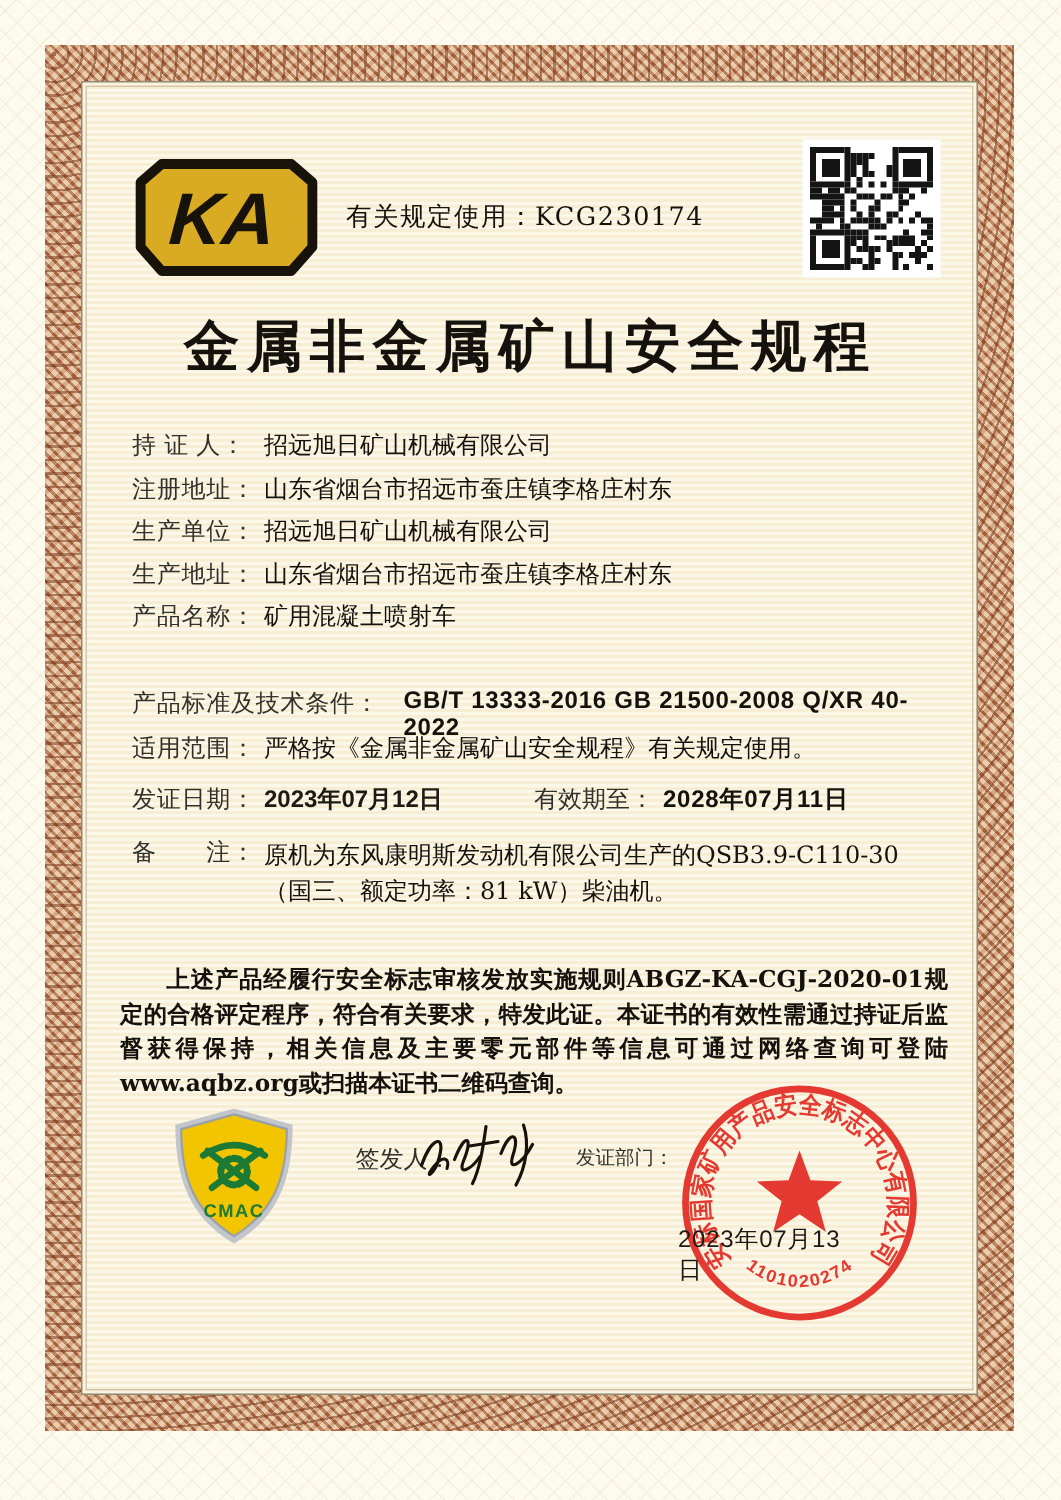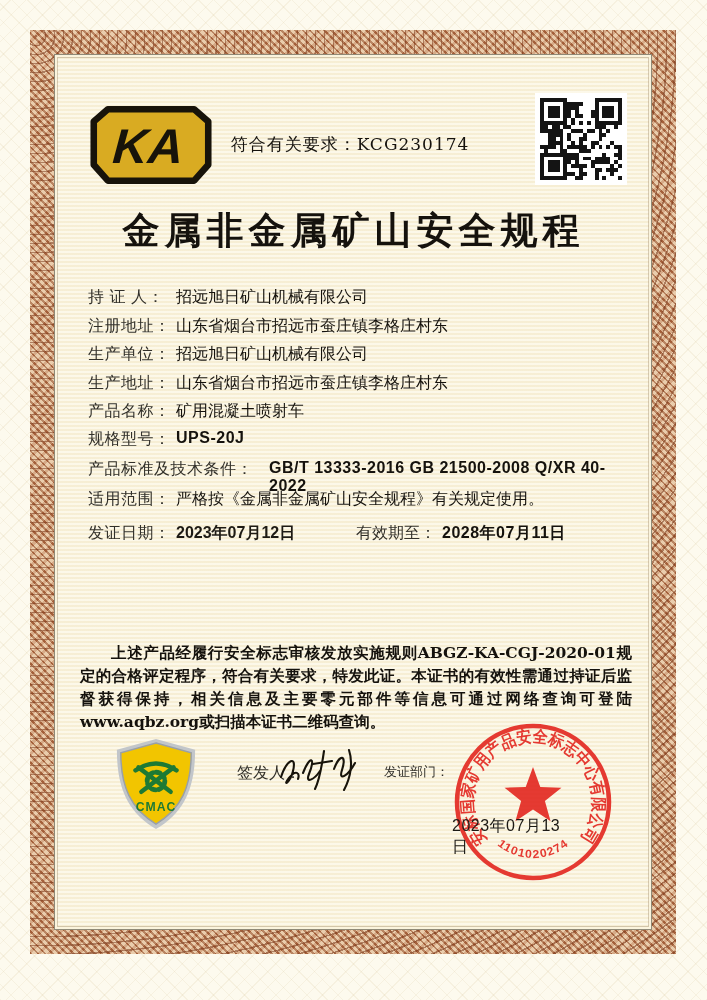--- a/index.html
+++ b/index.html
@@ -73,21 +73,21 @@
 <div class="page">
   <div class="frame"></div>
   <div class="inner"></div>
 
   <svg class="abs ka-logo" viewBox="0 0 130 84">
     <polygon points="19,4 111,4 126,17 126,63 111,80 19,80 4,63 4,17" fill="#d9ab22" stroke="#17130a" stroke-width="7" stroke-linejoin="round"></polygon>
     <text x="65" y="61" text-anchor="middle" font-family="Liberation Sans, sans-serif" font-size="52" font-weight="bold" font-style="italic" fill="#17130a" transform="skewX(-4)">KA</text>
   </svg>
 
   <div class="abs cert-no">
-    <span>符合有关要求：</span><span>KCG230174</span>
+    <span>有关规定使用：</span><span>KCG230174</span>
   </div>
 
   <div class="abs qr-box">
     <div class="qr-grid" id="qr-grid">
         <div class="qcell on"></div>
         <div class="qcell on"></div>
         <div class="qcell on"></div>
         <div class="qcell on"></div>
         <div class="qcell on"></div>
         <div class="qcell on"></div>
@@ -543,38 +543,38 @@
     <span class="flabel">生产单位：</span>
     <span class="fvalue">招远旭日矿山机械有限公司</span>
   </div>
   <div class="abs row" style="top:373px">
     <span class="flabel">生产地址：</span>
     <span class="fvalue">山东省烟台市招远市蚕庄镇李格庄村东</span>
   </div>
   <div class="abs row" style="top:401px">
     <span class="flabel">产品名称：</span>
     <span class="fvalue">矿用混凝土喷射车</span>
-  </div>
-  <div class="abs row" style="top:429px">
-    <span class="flabel">规格型号：</span>
-    <span class="fvalue boldsans">UPS-20J</span>
   </div>
   <div class="abs row" style="top:459px">
     <span class="flabel wide">产品标准及技术条件：</span>
     <span class="fvalue boldsans">GB/T 13333-2016 GB 21500-2008 Q/XR 40-2022</span>
   </div>
   <div class="abs row" style="top:489px">
     <span class="flabel">适用范围：</span>
     <span class="fvalue">严格按《金属非金属矿山安全规程》有关规定使用。</span>
   </div>
   <div class="abs row" style="top:523px">
     <span class="flabel">发证日期：</span>
     <span class="date-val">2023年07月12日</span>
     <span class="flabel2">有效期至：</span>
     <span class="fvalue boldsans">2028年07月11日</span>
+  </div>
+  <div class="abs row" style="top:558px">
+    <span class="flabel">备　　注：</span>
+    <span class="fvalue remark-val" style="width:455px">原机为东风康明斯发动机有限公司生产的QSB3.9-C110-30（国三、额定功率：81 kW）柴油机。</span>
   </div>
 
   <div class="abs statement">上述产品经履行安全标志审核发放实施规则ABGZ-KA-CGJ-2020-01规定的合格评定程序，符合有关要求，特发此证。本证书的有效性需通过持证后监督获得保持，相关信息及主要零元部件等信息可通过网络查询可登陆www.aqbz.org或扫描本证书二维码查询。</div>
 
   <svg class="abs cmac" viewBox="0 0 90 96">
     <path d="M45,2 L85,13 C85,52 74,77 45,94 C16,77 5,52 5,13 Z" fill="#c2c6ca"></path>
     <path d="M45,6 L81,16 C81,51 71,73 45,89 C19,73 9,51 9,16 Z" fill="#f2c500" stroke="#9aa0a6" stroke-width="1.5"></path>
     <g stroke="#1d7a34" stroke-width="4.5" stroke-linecap="round" fill="none">
       <path d="M24,34 Q45,20 66,34"></path>
       <path d="M27,31 L60,56"></path>

